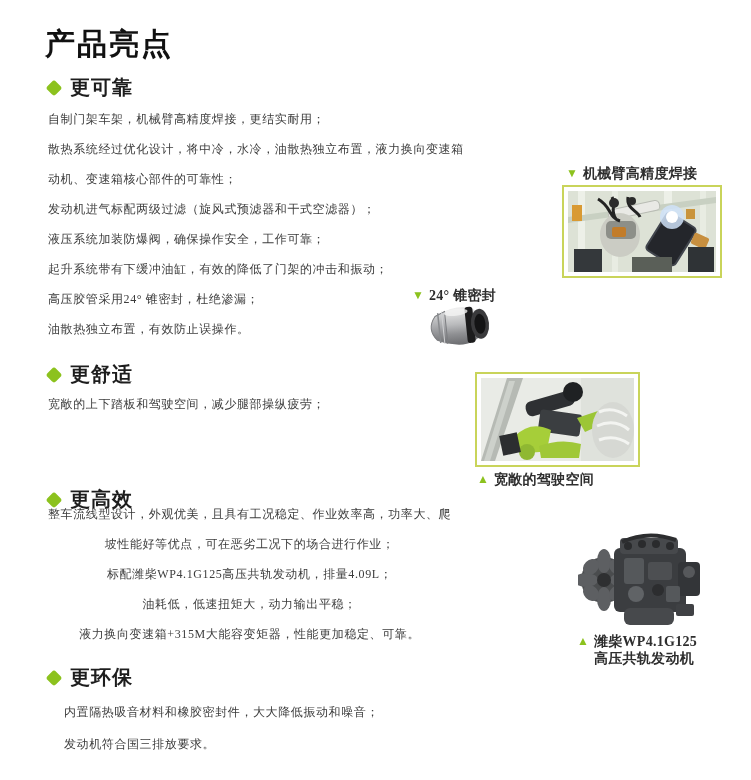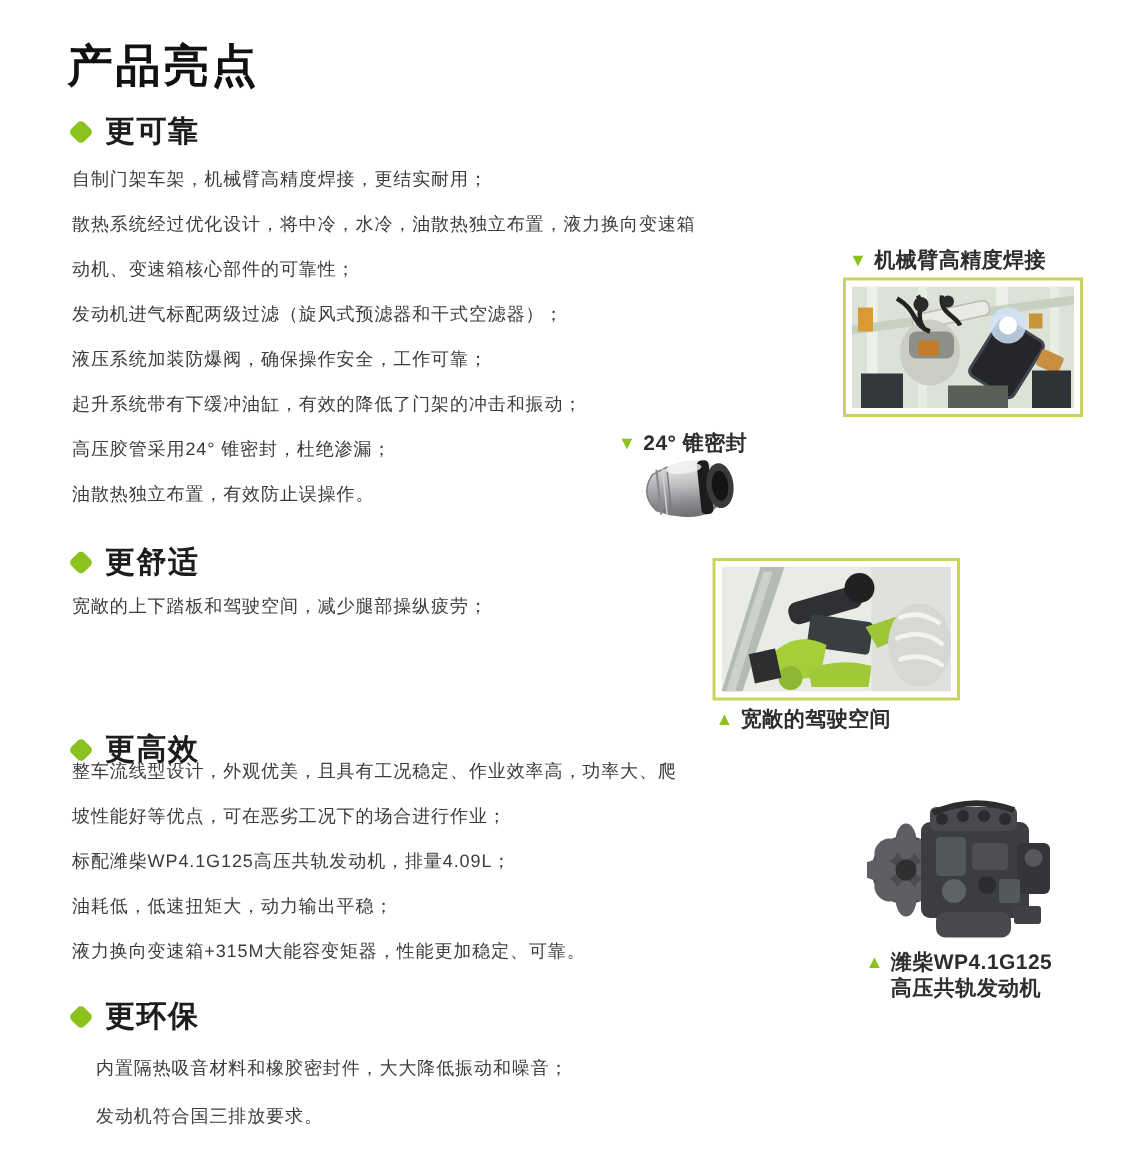--- a/index.html
+++ b/index.html
@@ -1,18 +1,18 @@
 <!DOCTYPE html>
 <html><head>
 <meta charset="utf-8">
 <style>
   html,body{margin:0;padding:0;background:#ffffff;}
   .page{
     position:relative;width:750px;height:780px;background:#ffffff;overflow:hidden;
-    font-family:Liberation Sans, sans-serif;color:#3c3c3c;
+    font-family:Liberation Serif, serif;color:#3c3c3c;
   }
   .abs{position:absolute;}
   .page-title{
     left:45px;top:24px;font-size:30px;font-weight:bold;color:#111;letter-spacing:2px;
   }
   .sec-header{display:flex;align-items:center;gap:10px;}
   .diamond{
     width:12px;height:12px;background:#8cc21e;border-radius:3px;
     transform:rotate(45deg);flex:0 0 auto;
   }
@@ -138,21 +138,21 @@
   </div>
   <div class="abs cap" style="left:477px;top:471px;">
     <span class="tri">▲</span>
     <span class="cap-text">宽敞的驾驶空间</span>
   </div>
 
   <div class="abs sec-header" style="left:48px;top:486px;">
     <span class="diamond"></span>
     <span class="sec-heading">更高效</span>
   </div>
-  <div class="abs body-lines" style="left:48px;top:499px;">
+  <div class="abs body-lines" style="left:48px;top:499px;text-align:center;">
     <div>整车流线型设计，外观优美，且具有工况稳定、作业效率高，功率大、爬</div>
     <div>坡性能好等优点，可在恶劣工况下的场合进行作业；</div>
     <div>标配潍柴WP4.1G125高压共轨发动机，排量4.09L；</div>
     <div>油耗低，低速扭矩大，动力输出平稳；</div>
     <div>液力换向变速箱+315M大能容变矩器，性能更加稳定、可靠。</div>
   </div>
 
   <svg class="abs" style="left:578px;top:528px;" width="128" height="104" viewBox="0 0 128 104">
     <g>
       <circle cx="26" cy="52" r="23" fill="#4a4c4e"></circle>

